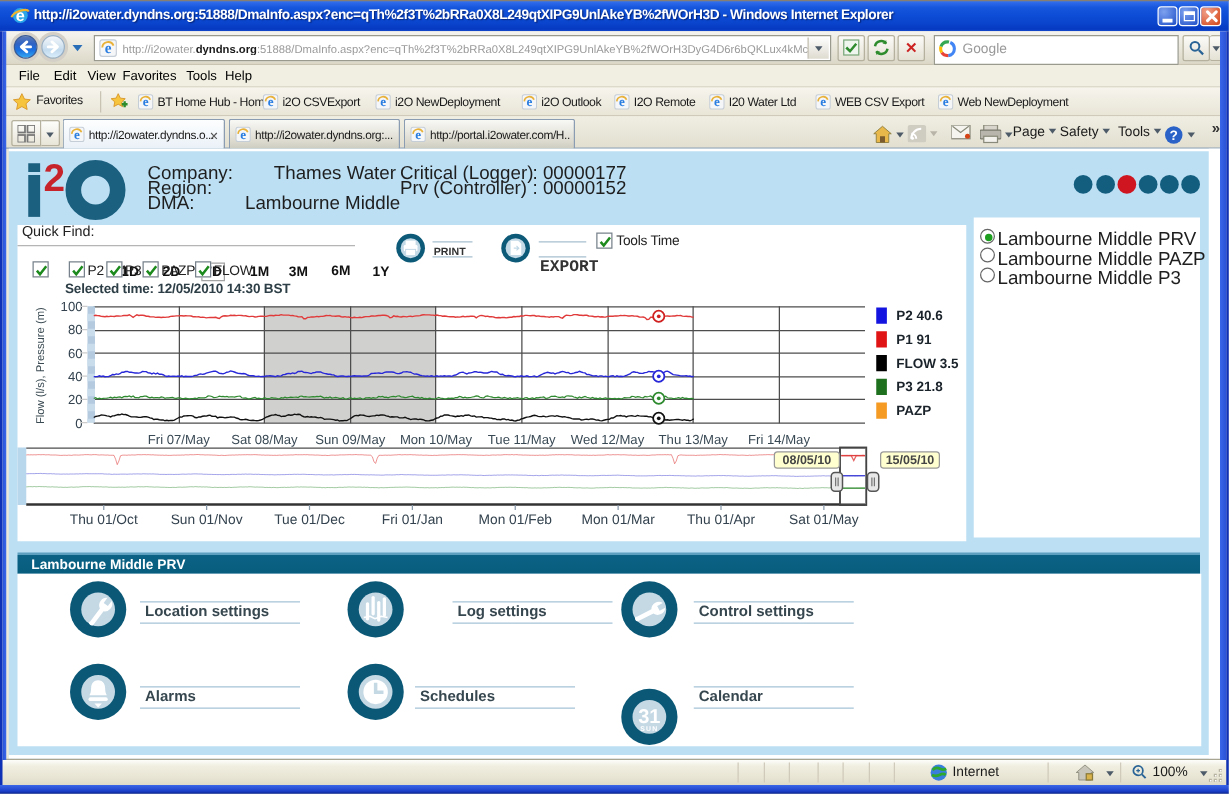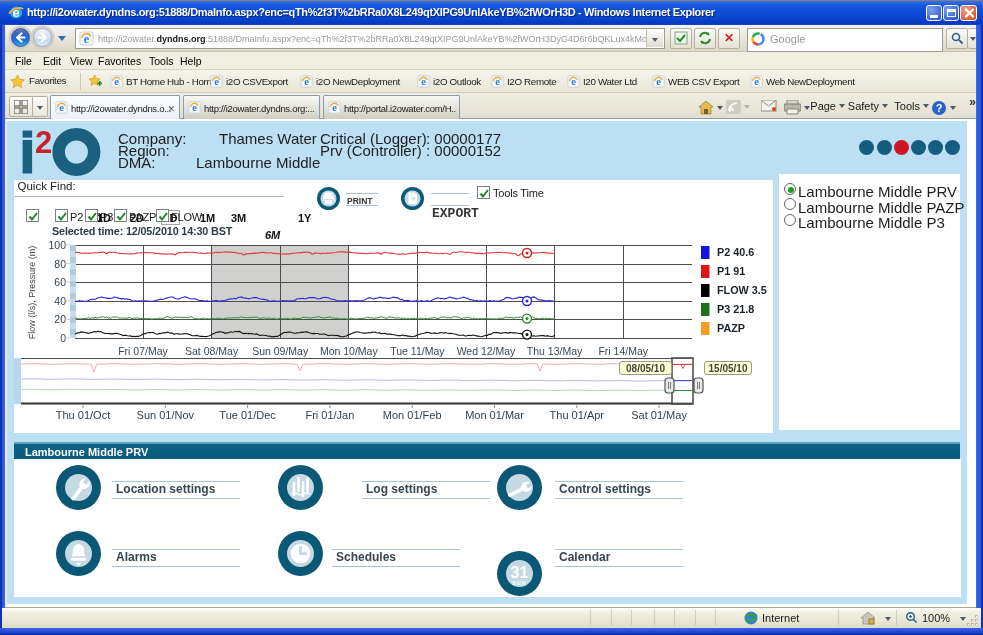--- a/index.html
+++ b/index.html
@@ -306,21 +306,21 @@
  <div class="hlabel" style="left:791px;top:64px;">Lambourne Middle PRV</div>
  <div class="hlabel" style="left:791px;top:79.5px;">Lambourne Middle PAZP</div>
  <div class="hlabel" style="left:791px;top:95px;">Lambourne Middle P3</div>
 
  <div class="qf" style="left:10.5px;top:61px;">Quick Find:</div>
  <div class="qf qfb" style="left:90px;top:61.5px;">1D</div>
  <div class="qf qfb" style="left:123px;top:61.5px;">2D</div>
  <div class="qf qfb" style="left:154px;top:60px;border:1px solid #a3a3a3;padding:0.5px 1.5px;text-align:right;">7D</div>
  <div class="qf qfb" style="left:193px;top:61.5px;">1M</div>
  <div class="qf qfb" style="left:224px;top:61.5px;">3M</div>
- <div class="qf qfb" style="left:258px;top:79px;font-style:italic;">6M</div>
+ <div class="qf qfb" style="left:258px;top:61px;">6M</div>
  <div class="qf qfb" style="left:291px;top:61.5px;">1Y</div>
  <div style="position:absolute;left:7px;top:77px;width:270px;height:1px;background:#b5b5b5;"></div>
 
  <svg style="position:absolute;left:309px;top:67px;" width="25" height="25" viewBox="0 0 25 25">
   <circle cx="12.5" cy="12.5" r="11.5" fill="#0d5a78"></circle>
       <circle cx="12.5" cy="12.5" r="8" fill="#c3d9e6"></circle>
   <rect x="8.5" y="6.5" width="8" height="3.5" fill="#fff"></rect>
       <rect x="7" y="10" width="11" height="5" rx="1" fill="#fff"></rect>
       <rect x="8.5" y="13.5" width="8" height="5" fill="#fff" stroke="#c3d9e6" stroke-width="0.8"></rect>
  </svg>

